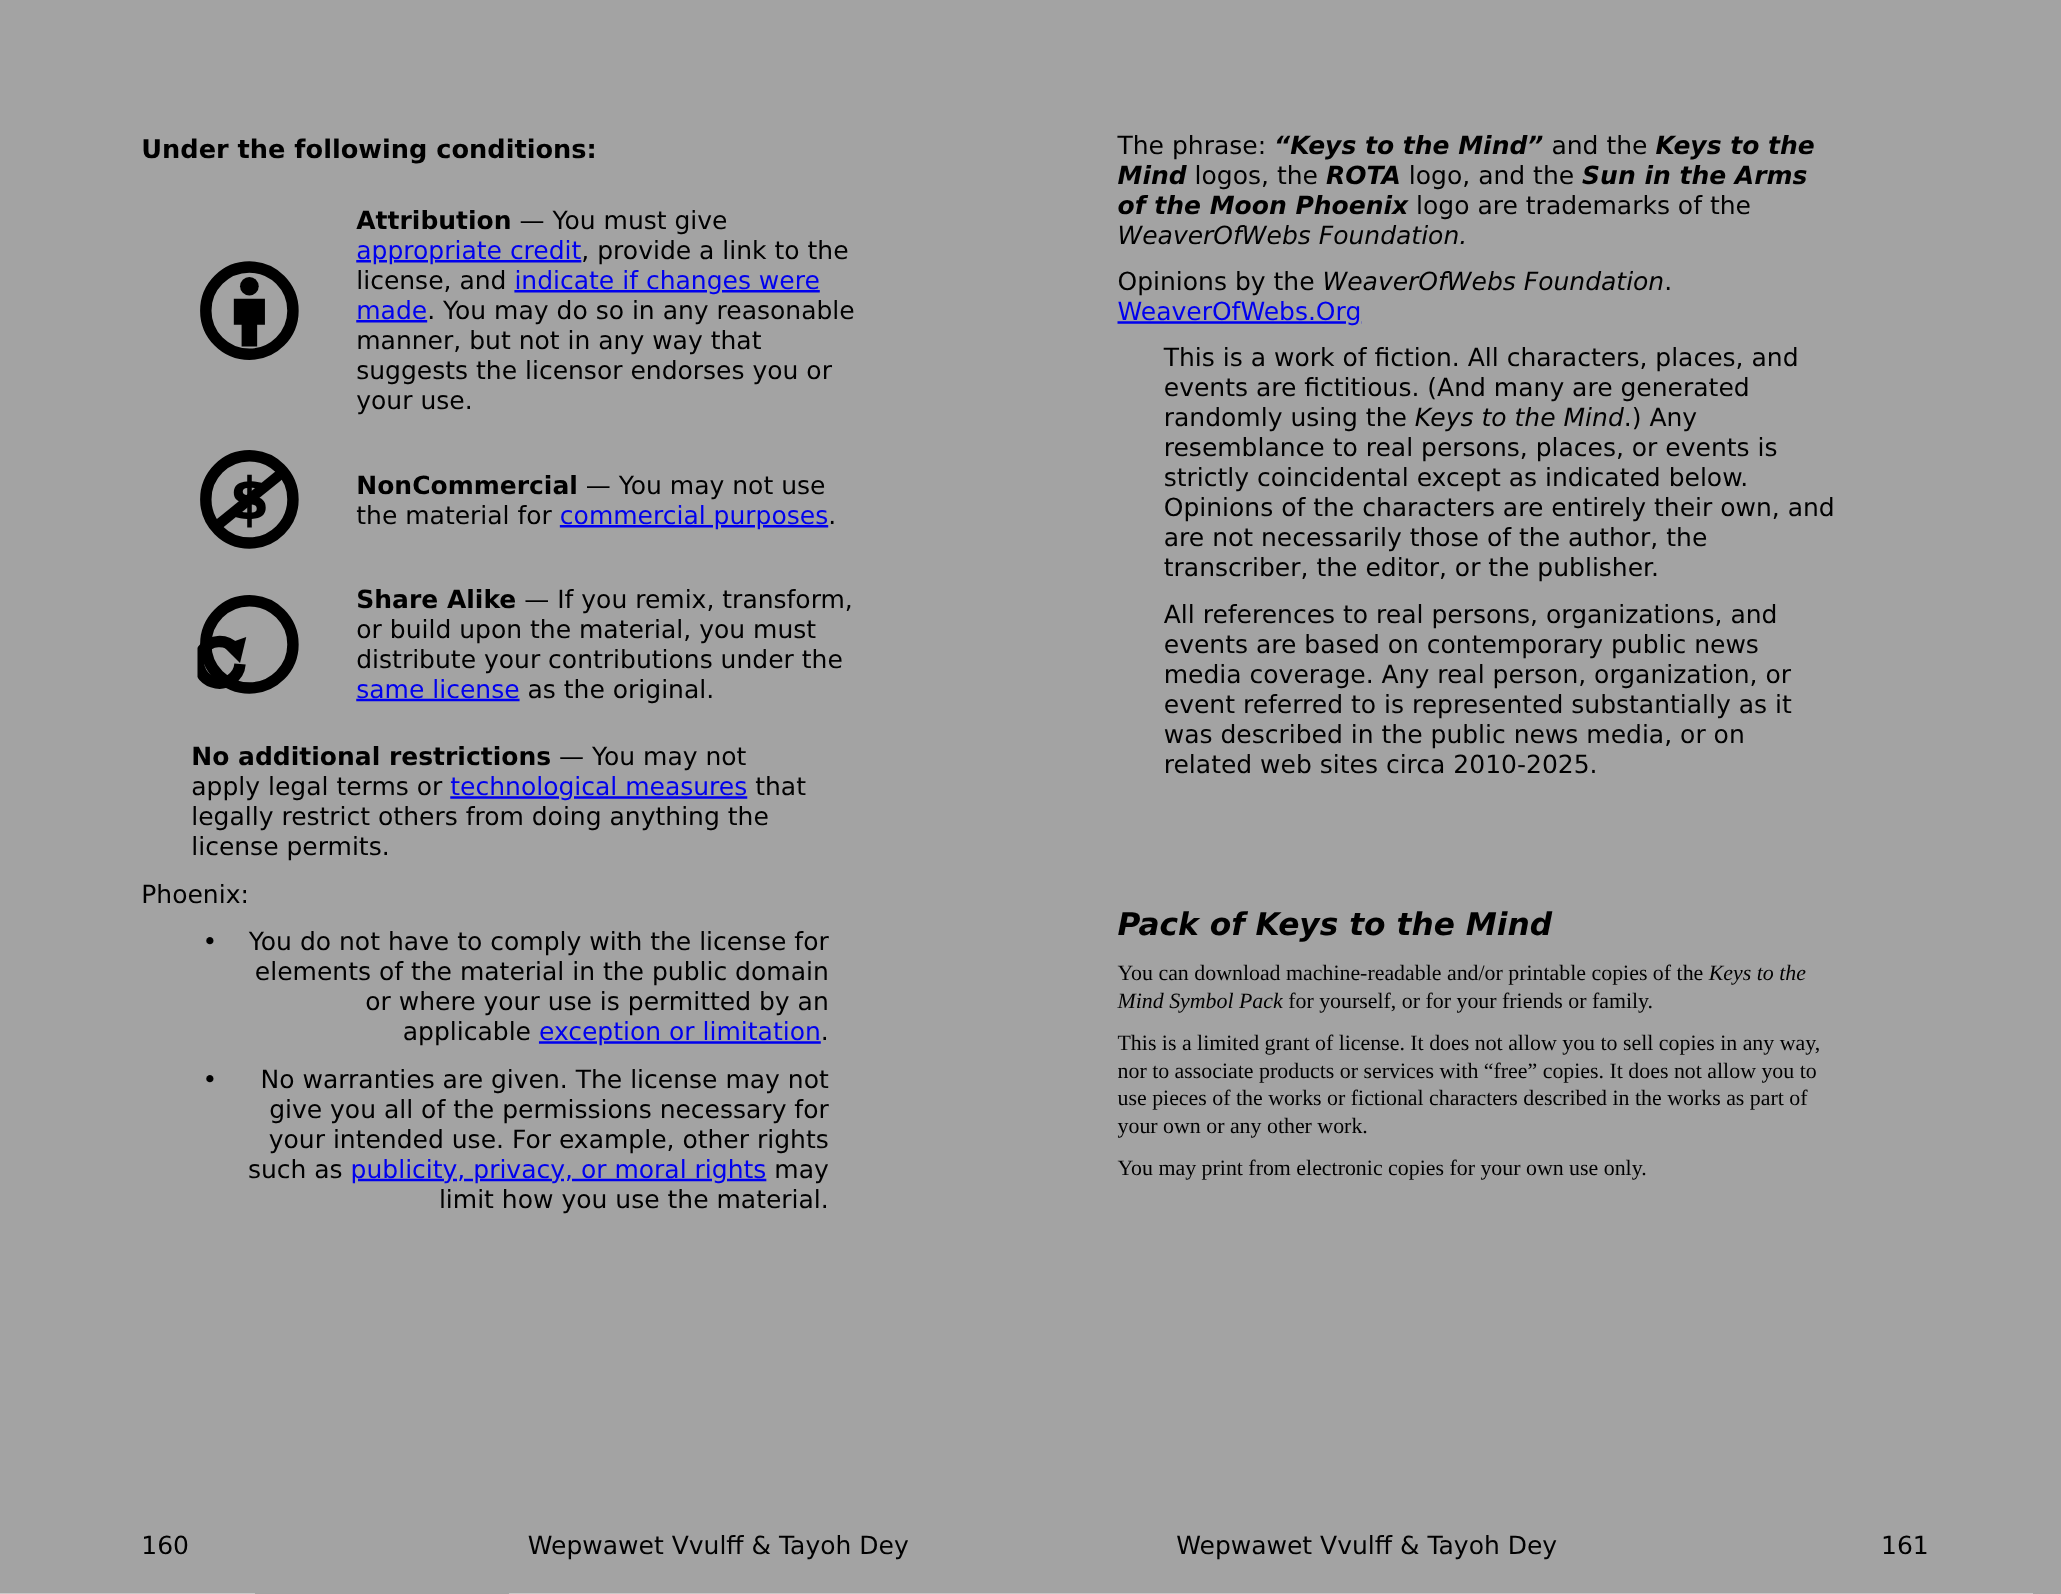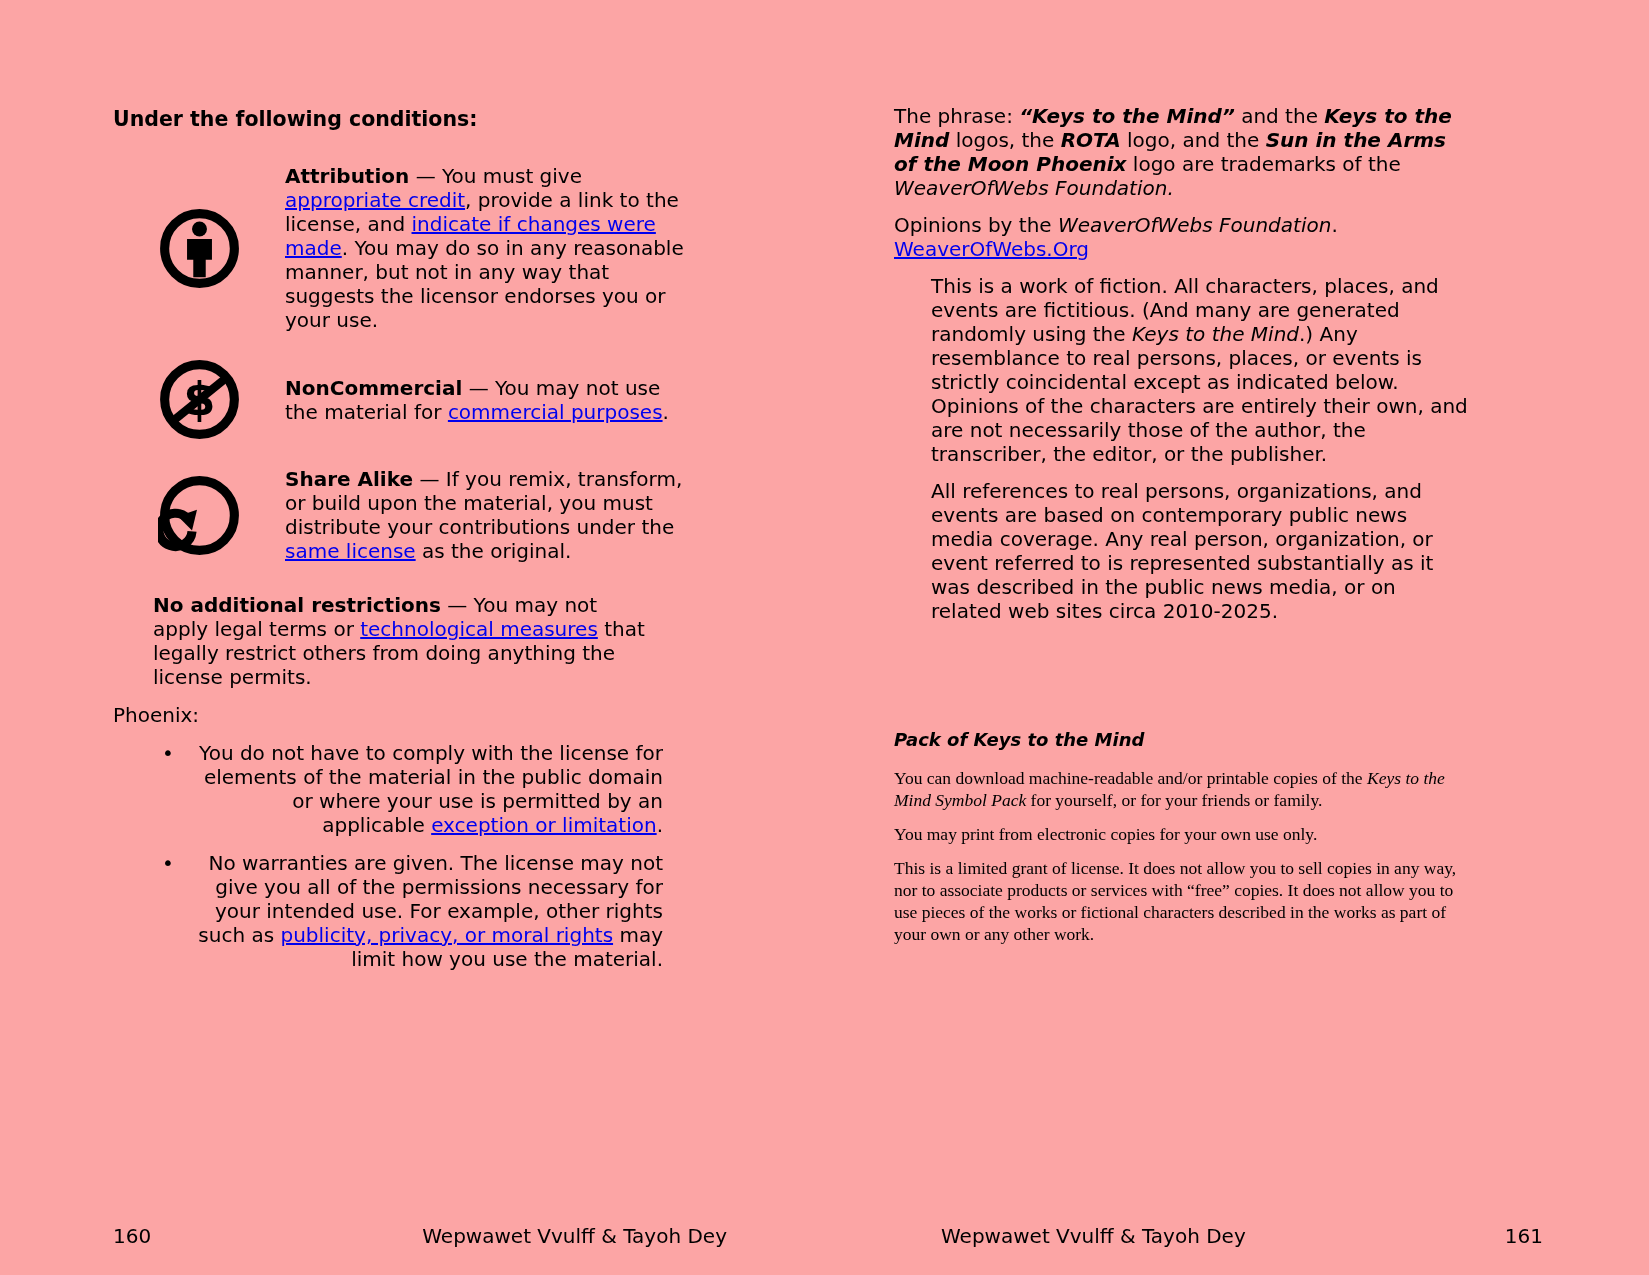--- a/index.html
+++ b/index.html
@@ -1,19 +1,19 @@
 <!DOCTYPE html>
 <html style="--link-color: #0000EE;"><head>
 <meta charset="utf-8">
 <style>
   html,body{margin:0;padding:0;background:#ffffff;}
   .spread{
     position:relative;
     width:1649px;height:1275px;
-    background:#fca5a5;
+    background:#a3a3a3;
     color:#000000;
     font-family:"DejaVu Sans","Liberation Sans",sans-serif;
     font-size:20px;line-height:24px;
     overflow:hidden;
   }
   .page{position:absolute;top:0;}
   .page-left{left:113px;top:106px;width:628px;}
   .page-right{left:894px;top:104px;width:576px;}
 
   .heading{
@@ -27,21 +27,21 @@
 
   .no-additional{margin:14px 0 0 40px;max-width:505px;}
   .notices{margin:14px 0 0 0;}
   .bullet-row{display:flex;margin:14px 0 0 49px;}
   .bullet-marker{flex:0 0 31px;}
   .bullet-text{margin:0;flex:1;max-width:470px;text-align:right;}
 
   .para{margin:0 0 13px 0;}
   .para.indent{margin-left:37px;max-width:537px;}
   .pack-heading{
-    font-size:18px;font-weight:700;font-style:italic;
+    font-size:25px;font-weight:700;font-style:italic;
     margin:104px 0 14px 0;line-height:26px;
   }
   .para.small{font-size:17.5px;line-height:22px;margin-bottom:12px;font-family:Liberation Serif, serif;}
 
   .seg-plain{font-weight:400;font-style:normal;}
   .seg-bold{font-weight:700;}
   .seg-italic{font-style:italic;}
   .seg-bolditalic{font-weight:700;font-style:italic;}
   a.seg-link{color:var(--link-color,#0000EE);text-decoration:underline;cursor:pointer;}
 
@@ -111,22 +111,22 @@
 
   <div class="page page-right">
     <p class="para"><span class="seg-plain">The phrase: </span><span class="seg-bolditalic">“Keys to the Mind”</span><span class="seg-plain"> and the </span><span class="seg-bolditalic">Keys to the Mind</span><span class="seg-plain"> logos, the </span><span class="seg-bolditalic">ROTA</span><span class="seg-plain"> logo, and the </span><span class="seg-bolditalic">Sun in the Arms of the Moon Phoenix</span><span class="seg-plain"> logo are trademarks of the </span><span class="seg-italic">WeaverOfWebs Foundation.</span></p>
     <p class="para"><span class="seg-plain">Opinions by the </span><span class="seg-italic">WeaverOfWebs Foundation</span><span class="seg-plain">.</span><br><a class="seg-link" href="#">WeaverOfWebs.Org</a></p>
     <p class="para indent"><span class="seg-plain">This is a work of fiction. All characters, places, and events are fictitious. (And many are generated randomly using the </span><span class="seg-italic">Keys to the Mind</span><span class="seg-plain">.) Any resemblance to real persons, places, or events is strictly coincidental except as indicated below. Opinions of the characters are entirely their own, and are not necessarily those of the author, the transcriber, the editor, or the publisher.</span></p>
     <p class="para indent"><span class="seg-plain">All references to real persons, organizations, and events are based on contemporary public news media coverage. Any real person, organization, or event referred to is represented substantially as it was described in the public news media, or on related web sites circa 2010-2025.</span></p>
 
     <h3 class="pack-heading">Pack of Keys to the Mind</h3>
 
     <p class="para small"><span class="seg-plain">You can download machine-readable and/or printable copies of the </span><span class="seg-italic">Keys to the Mind Symbol Pack</span><span class="seg-plain"> for yourself, or for your friends or family.</span></p>
+    <p class="para small"><span class="seg-plain">This is a limited grant of license. It does not allow you to sell copies in any way, nor to associate products or services with “free” copies. It does not allow you to use pieces of the works or fictional characters described in the works as part of your own or any other work.</span></p>
     <p class="para small"><span class="seg-plain">You may print from electronic copies for your own use only.</span></p>
-    <p class="para small"><span class="seg-plain">This is a limited grant of license. It does not allow you to sell copies in any way, nor to associate products or services with “free” copies. It does not allow you to use pieces of the works or fictional characters described in the works as part of your own or any other work.</span></p>
   </div>
 
   <div class="footer footer-left">
     <span>160</span>
     <span>Wepwawet Vvulff &amp; Tayoh Dey</span>
   </div>
   <div class="footer footer-right">
     <span>Wepwawet Vvulff &amp; Tayoh Dey</span>
     <span>161</span>
   </div>

